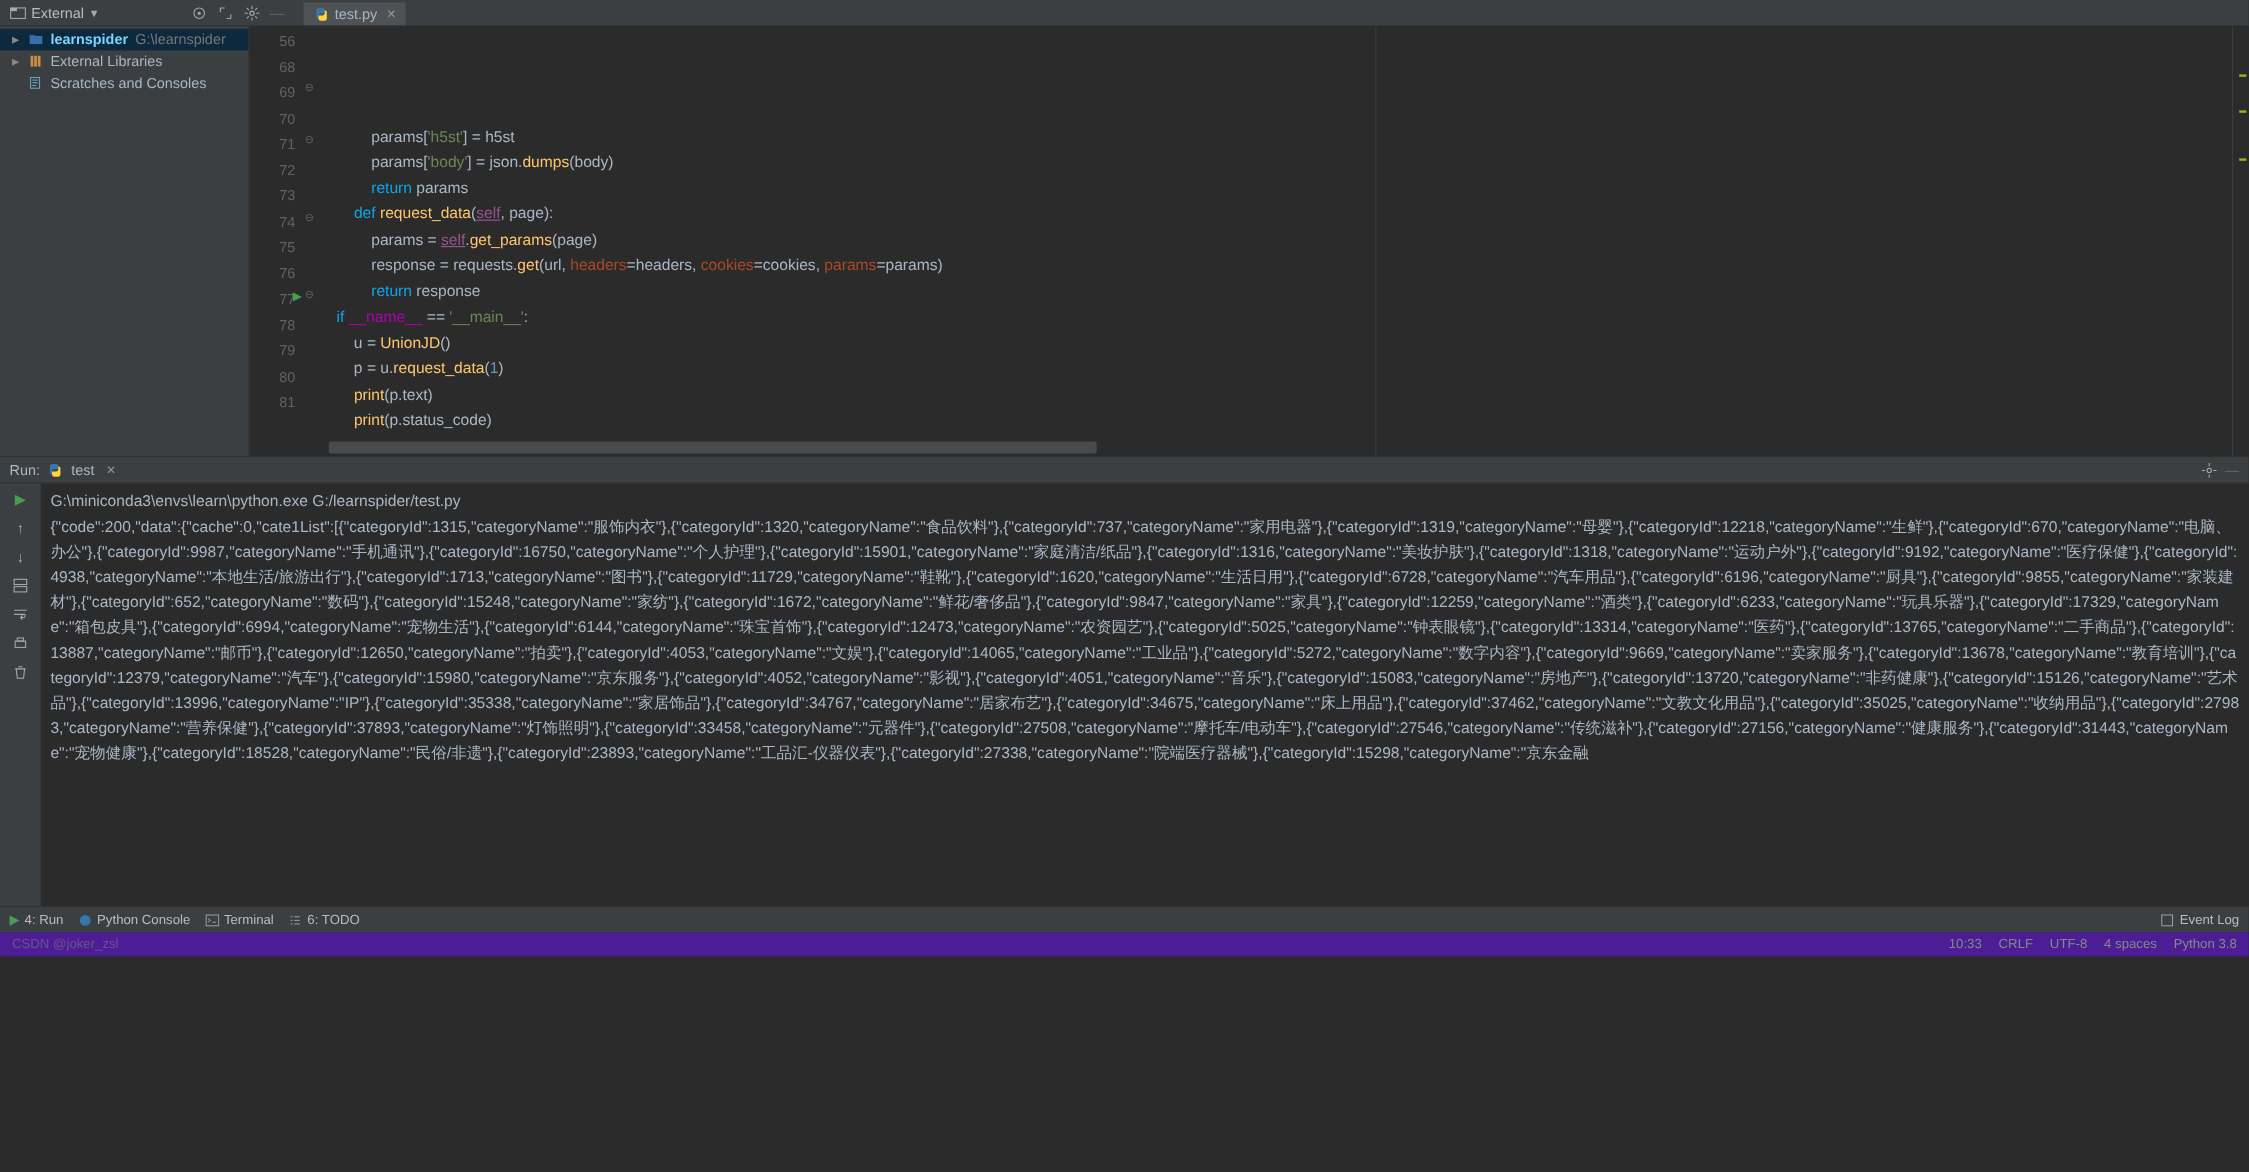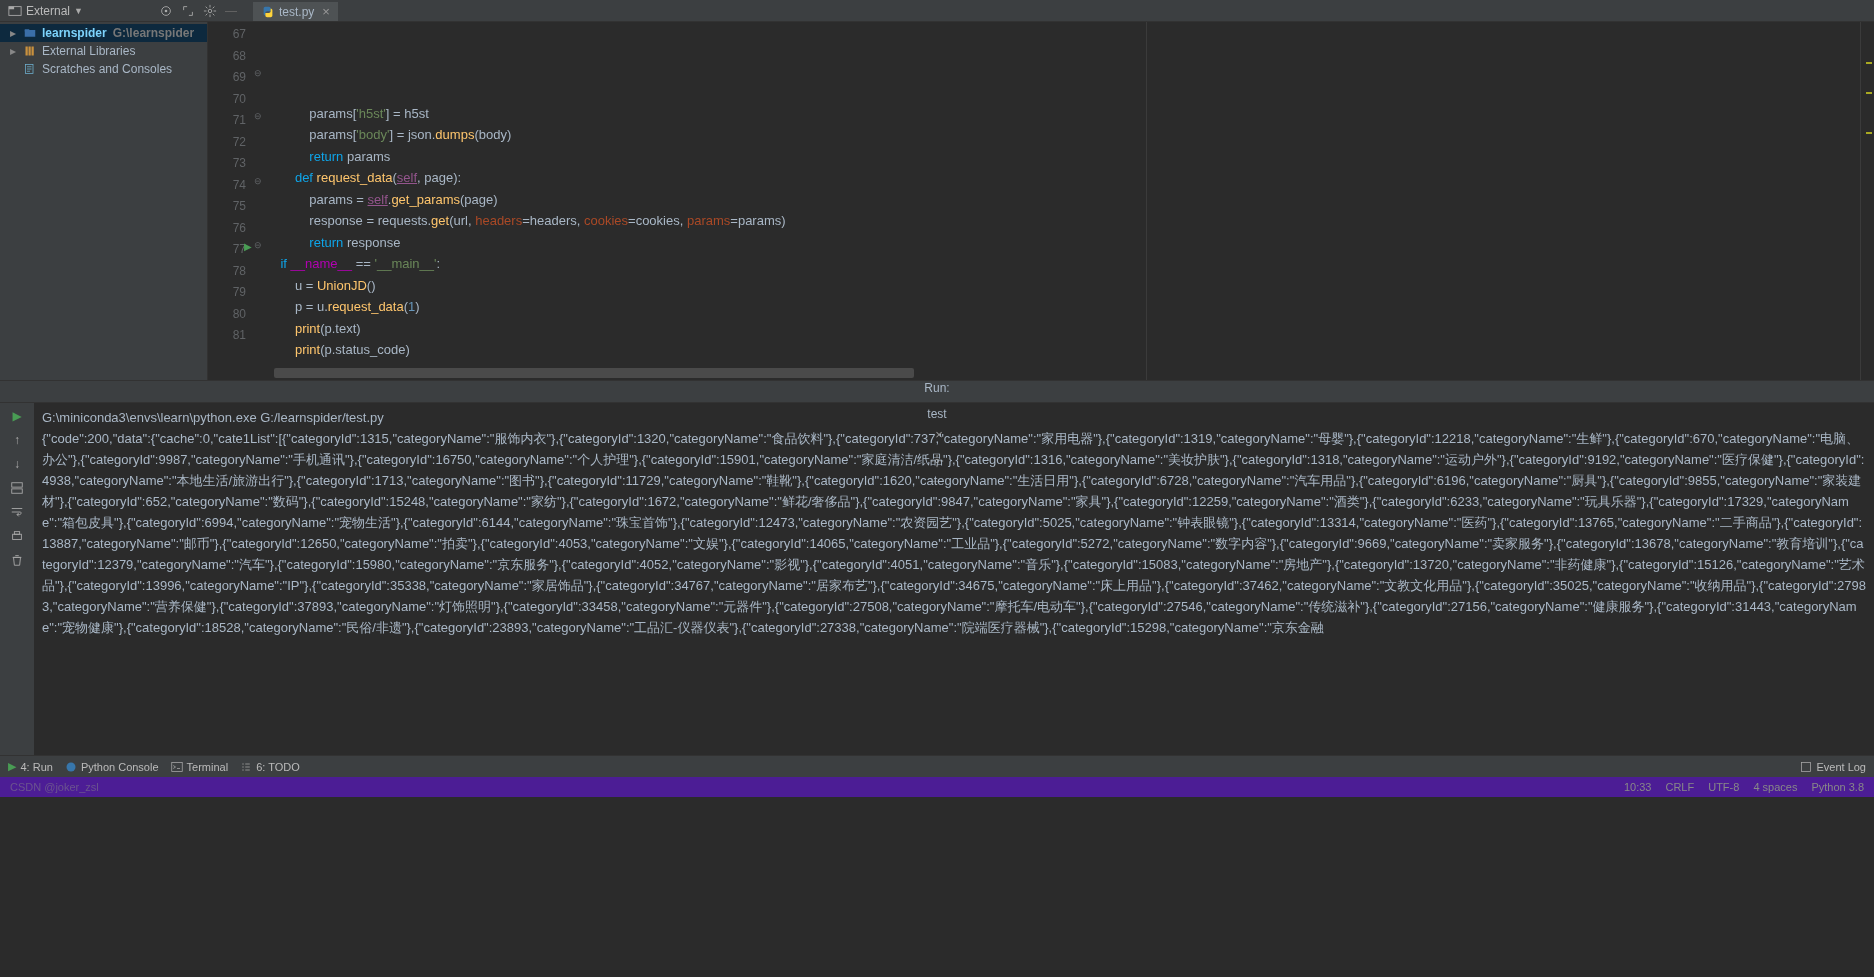--- a/index.html
+++ b/index.html
@@ -26,21 +26,21 @@
 .run-tri { position:absolute; left:-8px; color:#499c54; font-size:10px; }
 .code { flex:1; font-family:"JetBrains Mono",Consolas,monospace; font-size:13px; line-height:21.5px; padding-top:16px; white-space:pre; position:relative; overflow:hidden; }
 .margin-line { position:absolute; left:880px; top:0; bottom:0; border-left:1px solid #3b3b3b; }
 .kw { color:#0ea5e9; }
 .str { color:#6a8759; }
 .fn { color:#ffc66d; }
 .self { color:#94558d;text-decoration:underline; }
 .param { color:#aa4926; }
 .num { color:#6897bb; }
 .run-panel { border-top:1px solid #323232; background:#2b2b2b; }
-.run-header { height:22px; background:#3c3f41; display:flex; align-items:center; padding:0 8px; gap:6px; border-bottom:1px solid #323232;flex-direction:column; }
+.run-header { height:22px; background:#3c3f41; display:flex; align-items:center; padding:0 8px; gap:6px; border-bottom:1px solid #323232; }
 .run-header .spacer { flex:1; }
 .run-body { display:flex; height:352px; }
 .run-gutter { width:34px; background:#3c3f41; display:flex; flex-direction:column; align-items:center; padding-top:6px; gap:10px; }
 .run-gutter svg, .run-gutter .ico { width:14px; height:14px; }
 .console { flex:1; padding:4px 8px; font-family:"JetBrains Mono",Consolas,monospace; font-size:13px; line-height:21px; overflow:hidden; word-break:break-all; white-space:normal; }
 .bottom-bar { height:22px; background:#3c3f41; border-top:1px solid #323232; display:flex; align-items:center; padding:0 8px; gap:12px; font-size:11px; color:#bbb; }
 .bottom-item { display:flex; align-items:center; gap:4px; }
 .bottom-bar .spacer { flex:1; }
 .status-bar { height:20px; background:#4c1d95; display:flex; align-items:center; justify-content:flex-end; padding:0 10px; gap:14px; font-size:11px; color:#888; }
 .tree-arrow { width:8px; display:inline-block; color:#888; }
@@ -93,21 +93,21 @@
 
 <div class="main">
   <div class="sidebar">
     <div class="tree-item sel">
       <span class="tree-arrow">▸</span>
       <svg viewBox="0 0 16 16">
           <rect x="1" y="4" width="14" height="9" fill="#3a6ea8"></rect>
           <rect x="1" y="3" width="6" height="3" fill="#3a6ea8"></rect>
         </svg>
       <b style="color:#7dd3fc;">learnspider</b>
-      <span style="color:#777;font-weight:bold;">G:\learnspider</span>
+      <span style="color:#777;">G:\learnspider</span>
     </div>
     <div class="tree-item">
       <span class="tree-arrow">▸</span>
       <svg viewBox="0 0 16 16">
           <rect x="2" y="2" width="3" height="12" fill="#c9913e"></rect>
           <rect x="6" y="2" width="3" height="12" fill="#c9913e"></rect>
           <rect x="10" y="2" width="3" height="12" fill="#c9913e"></rect>
         </svg>
       <span>External Libraries</span>
     </div>
@@ -116,21 +116,21 @@
       <svg viewBox="0 0 16 16">
           <rect x="2" y="2" width="10" height="12" fill="none" stroke="#6fb3d2"></rect>
           <path d="M4 5h6M4 8h6M4 11h4" stroke="#6fb3d2"></path>
         </svg>
       <span>Scratches and Consoles</span>
     </div>
   </div>
 
   <div class="editor-wrap">
     <div class="gutter" id="gutter">
-        <div class="gutter-line">67</div>
+        <div class="gutter-line">56</div>
         <div class="gutter-line">68</div>
         <div class="gutter-line">69</div>
         <div class="gutter-line">70</div>
         <div class="gutter-line">71</div>
         <div class="gutter-line">72</div>
         <div class="gutter-line">73</div>
         <div class="gutter-line">74</div>
         <div class="gutter-line">75</div>
         <div class="gutter-line">76</div>
         <div class="gutter-line">77</div>

